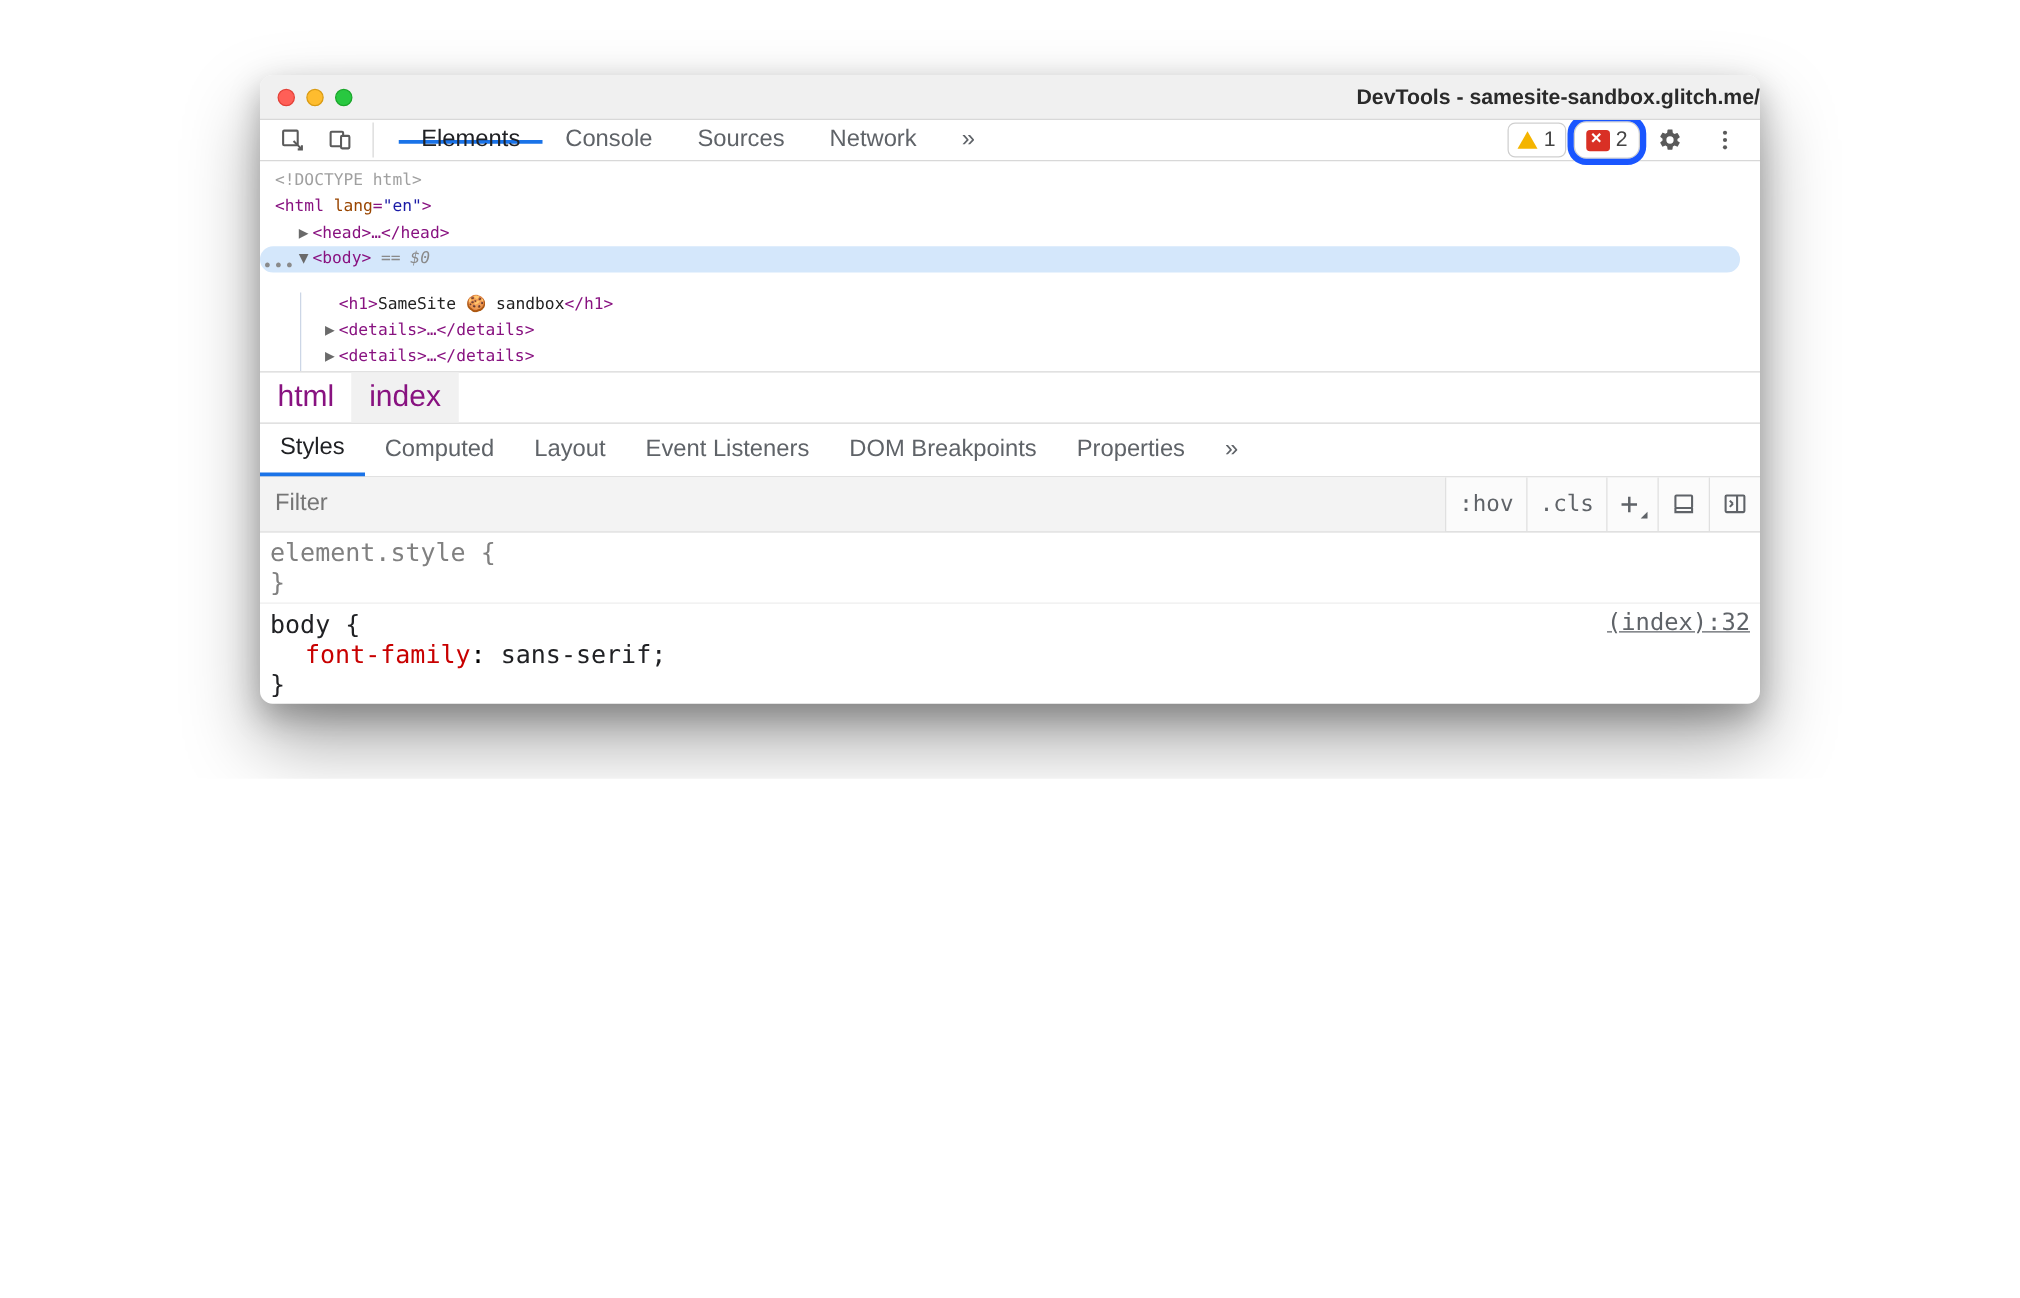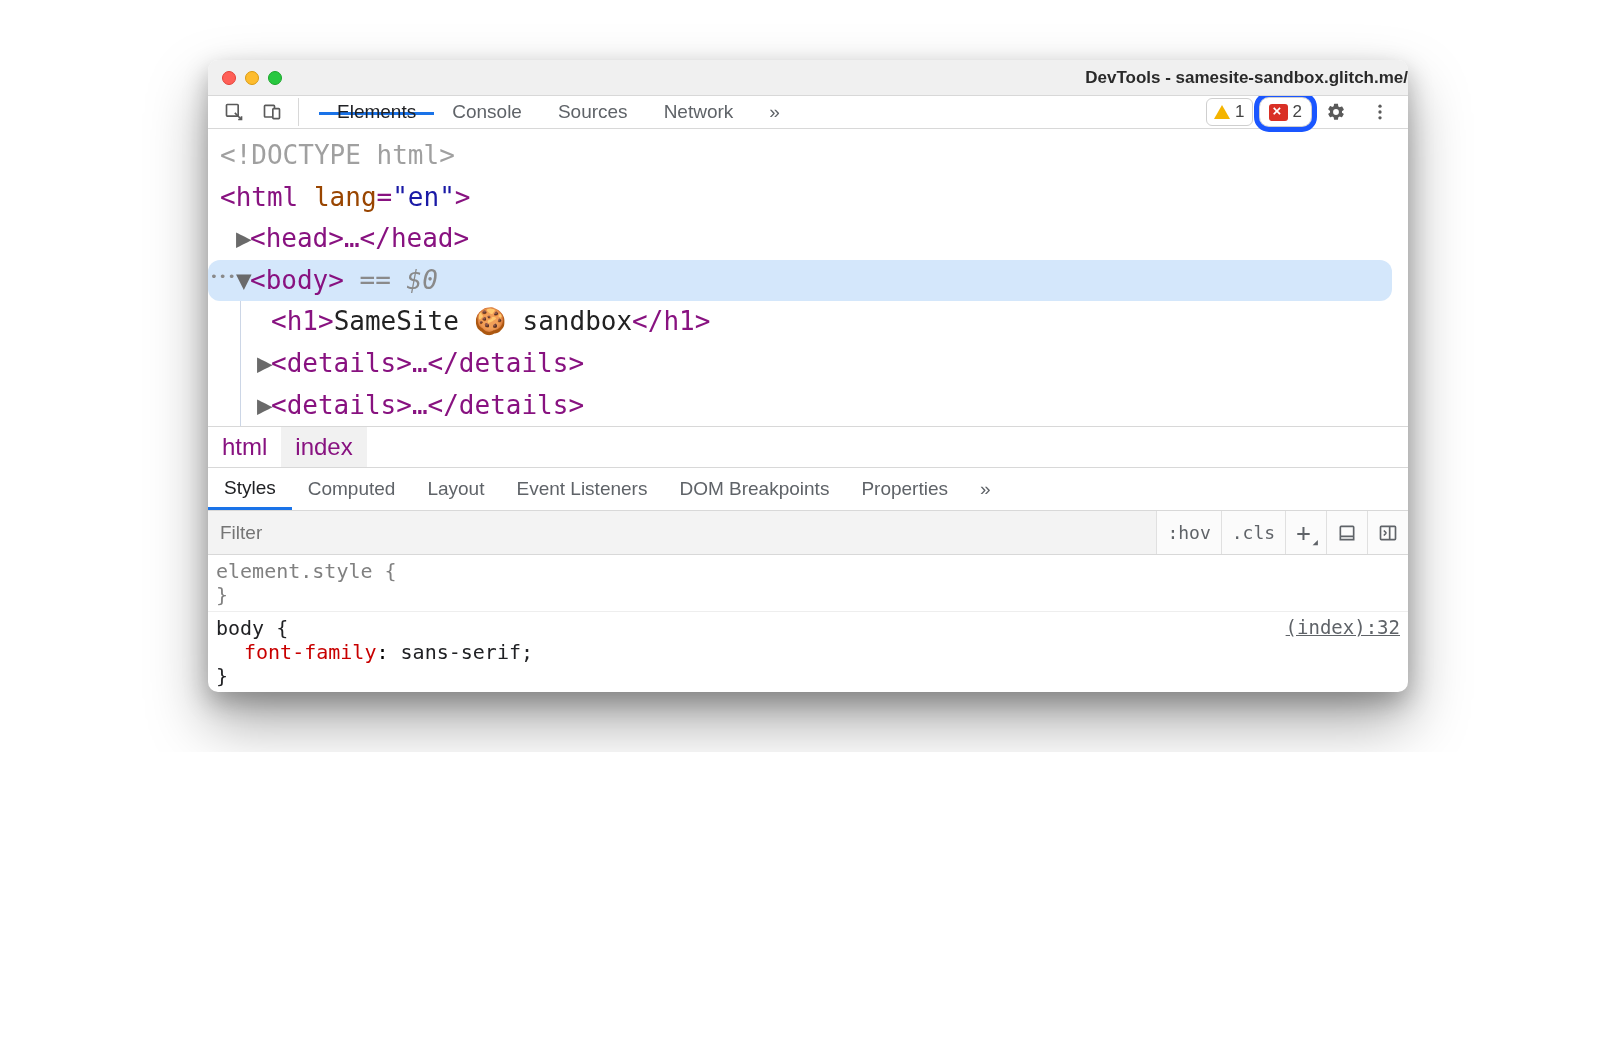--- a/index.html
+++ b/index.html
@@ -67,36 +67,36 @@
   .warn-tri { width:0;height:0;border-left:8px solid transparent;border-right:8px solid transparent;border-bottom:14px solid #f4b400; display:inline-block; position:relative;}
   .chat-x {
     width:19px;height:17px;background:#d93025;border-radius:3px;position:relative;display:inline-block;
   }
   .chat-x::after{
     content:"×"; color:#fff; font-weight:bold; font-size:15px; position:absolute; left:4px; top:-2px;
   }
   .gear, .kebab { color:#5f6368; }
   
   .dom-tree {
-    font-family: Menlo, Consolas, monospace; font-size:26px;
+    font-family: Menlo, Consolas, monospace; font-size:13px;
     padding: 6px 16px 0 0; line-height:1.6;
   }
   .dom-line { padding: 0 12px; white-space: pre; }
   .dom-line .t-gray{color:#a0a0a0;}
   .dom-line .t-tag{color:#881280;}
   .dom-line .t-attr{color:#994500;}
   .dom-line .t-val{color:#1a1aa6;}
   .dom-line .t-text{color:#222;}
   .dom-line .t-eq{color:#8a8a8a; font-style:italic;}
   .dom-selected { background:#d4e7fb; position:relative;}
   .dom-selected::before{
     content:"•••"; color:#8a8a8a; font-size:13px; position:absolute; left:2px; top:7px; letter-spacing:1px;
   }
   .arrow { color:#6a6a6a; display:inline-block; width:14px; text-align:center; }
-  .vline { border-left:1px solid #ccd6e6; margin-left:32px; padding-left:0; }
+  .vline { border-left:1px solid #ccd6e6; margin-left:32px; padding-left:0;margin-top:16px; }
   
   .crumbs {
     display:flex; border-top:1px solid #d8d8d8; 
     background:#fff; font-size:24px;
   }
   .crumb { padding:6px 14px; color:#881280; cursor:pointer;}
   .crumb.selected { background:#f1f1f1; }
   
   .pane-tabs {
     display:flex; align-items:stretch; height:44px; border-top:1px solid #d8d8d8; border-bottom:1px solid #d8d8d8;

